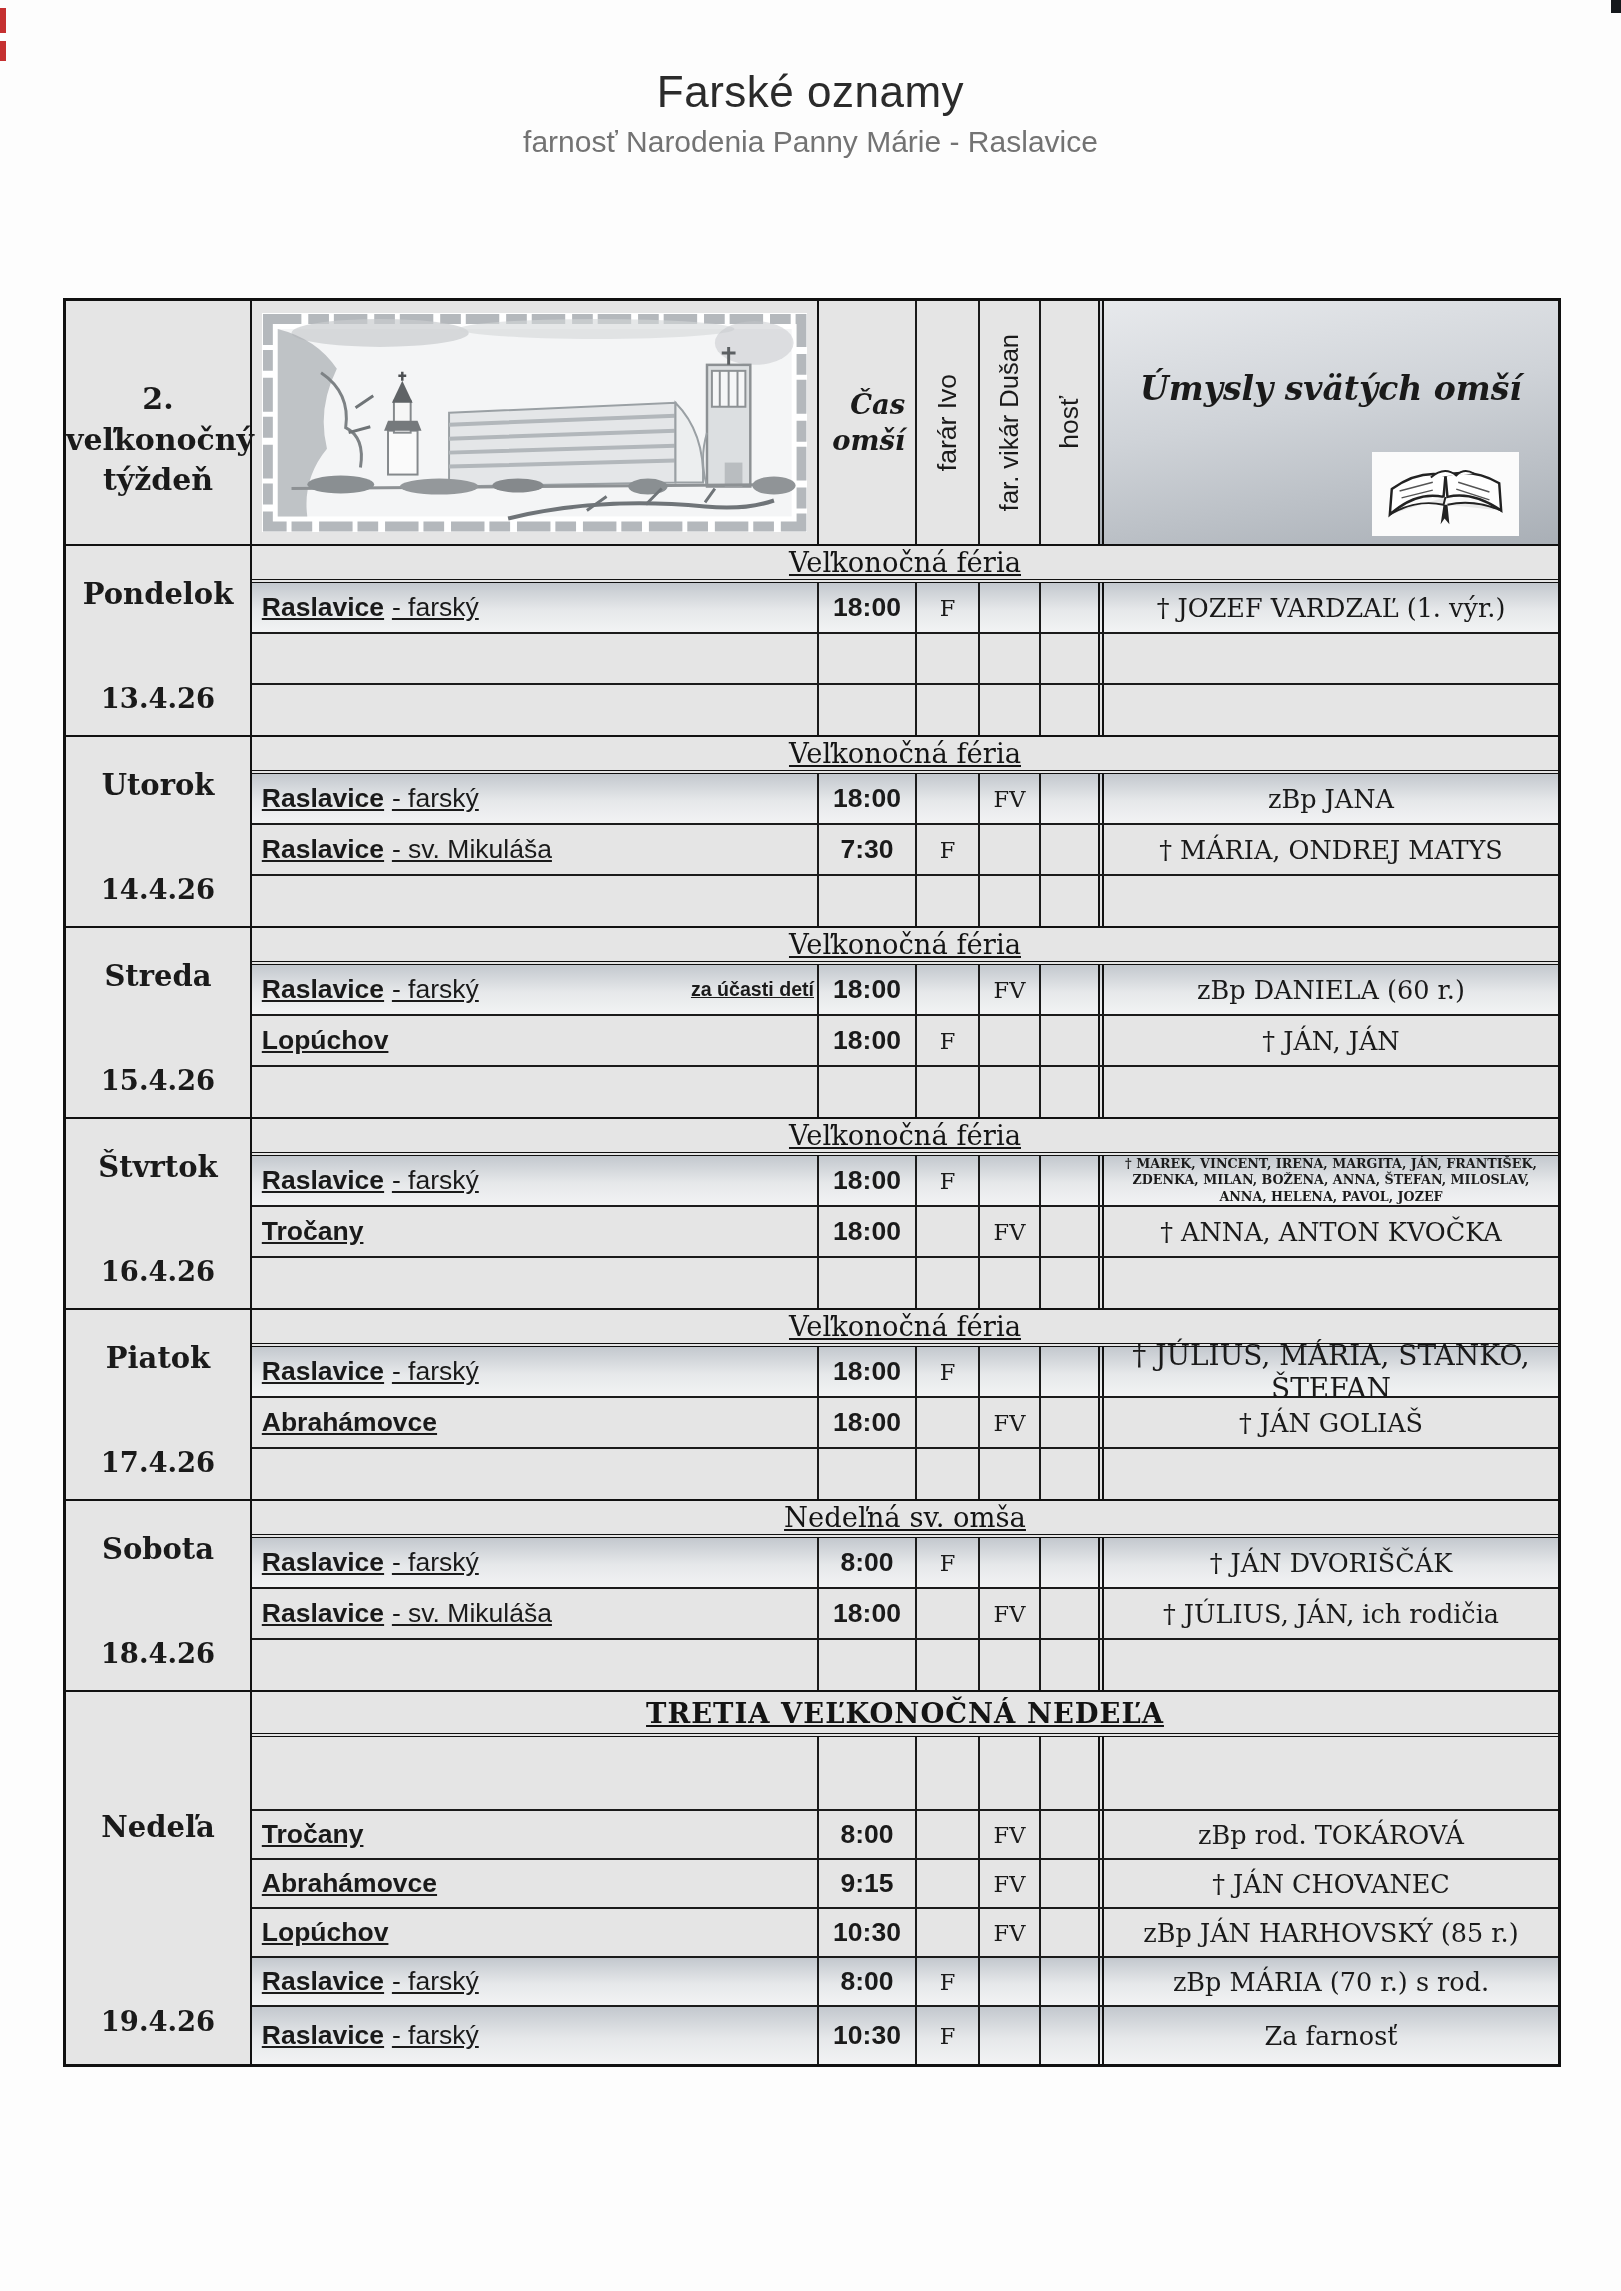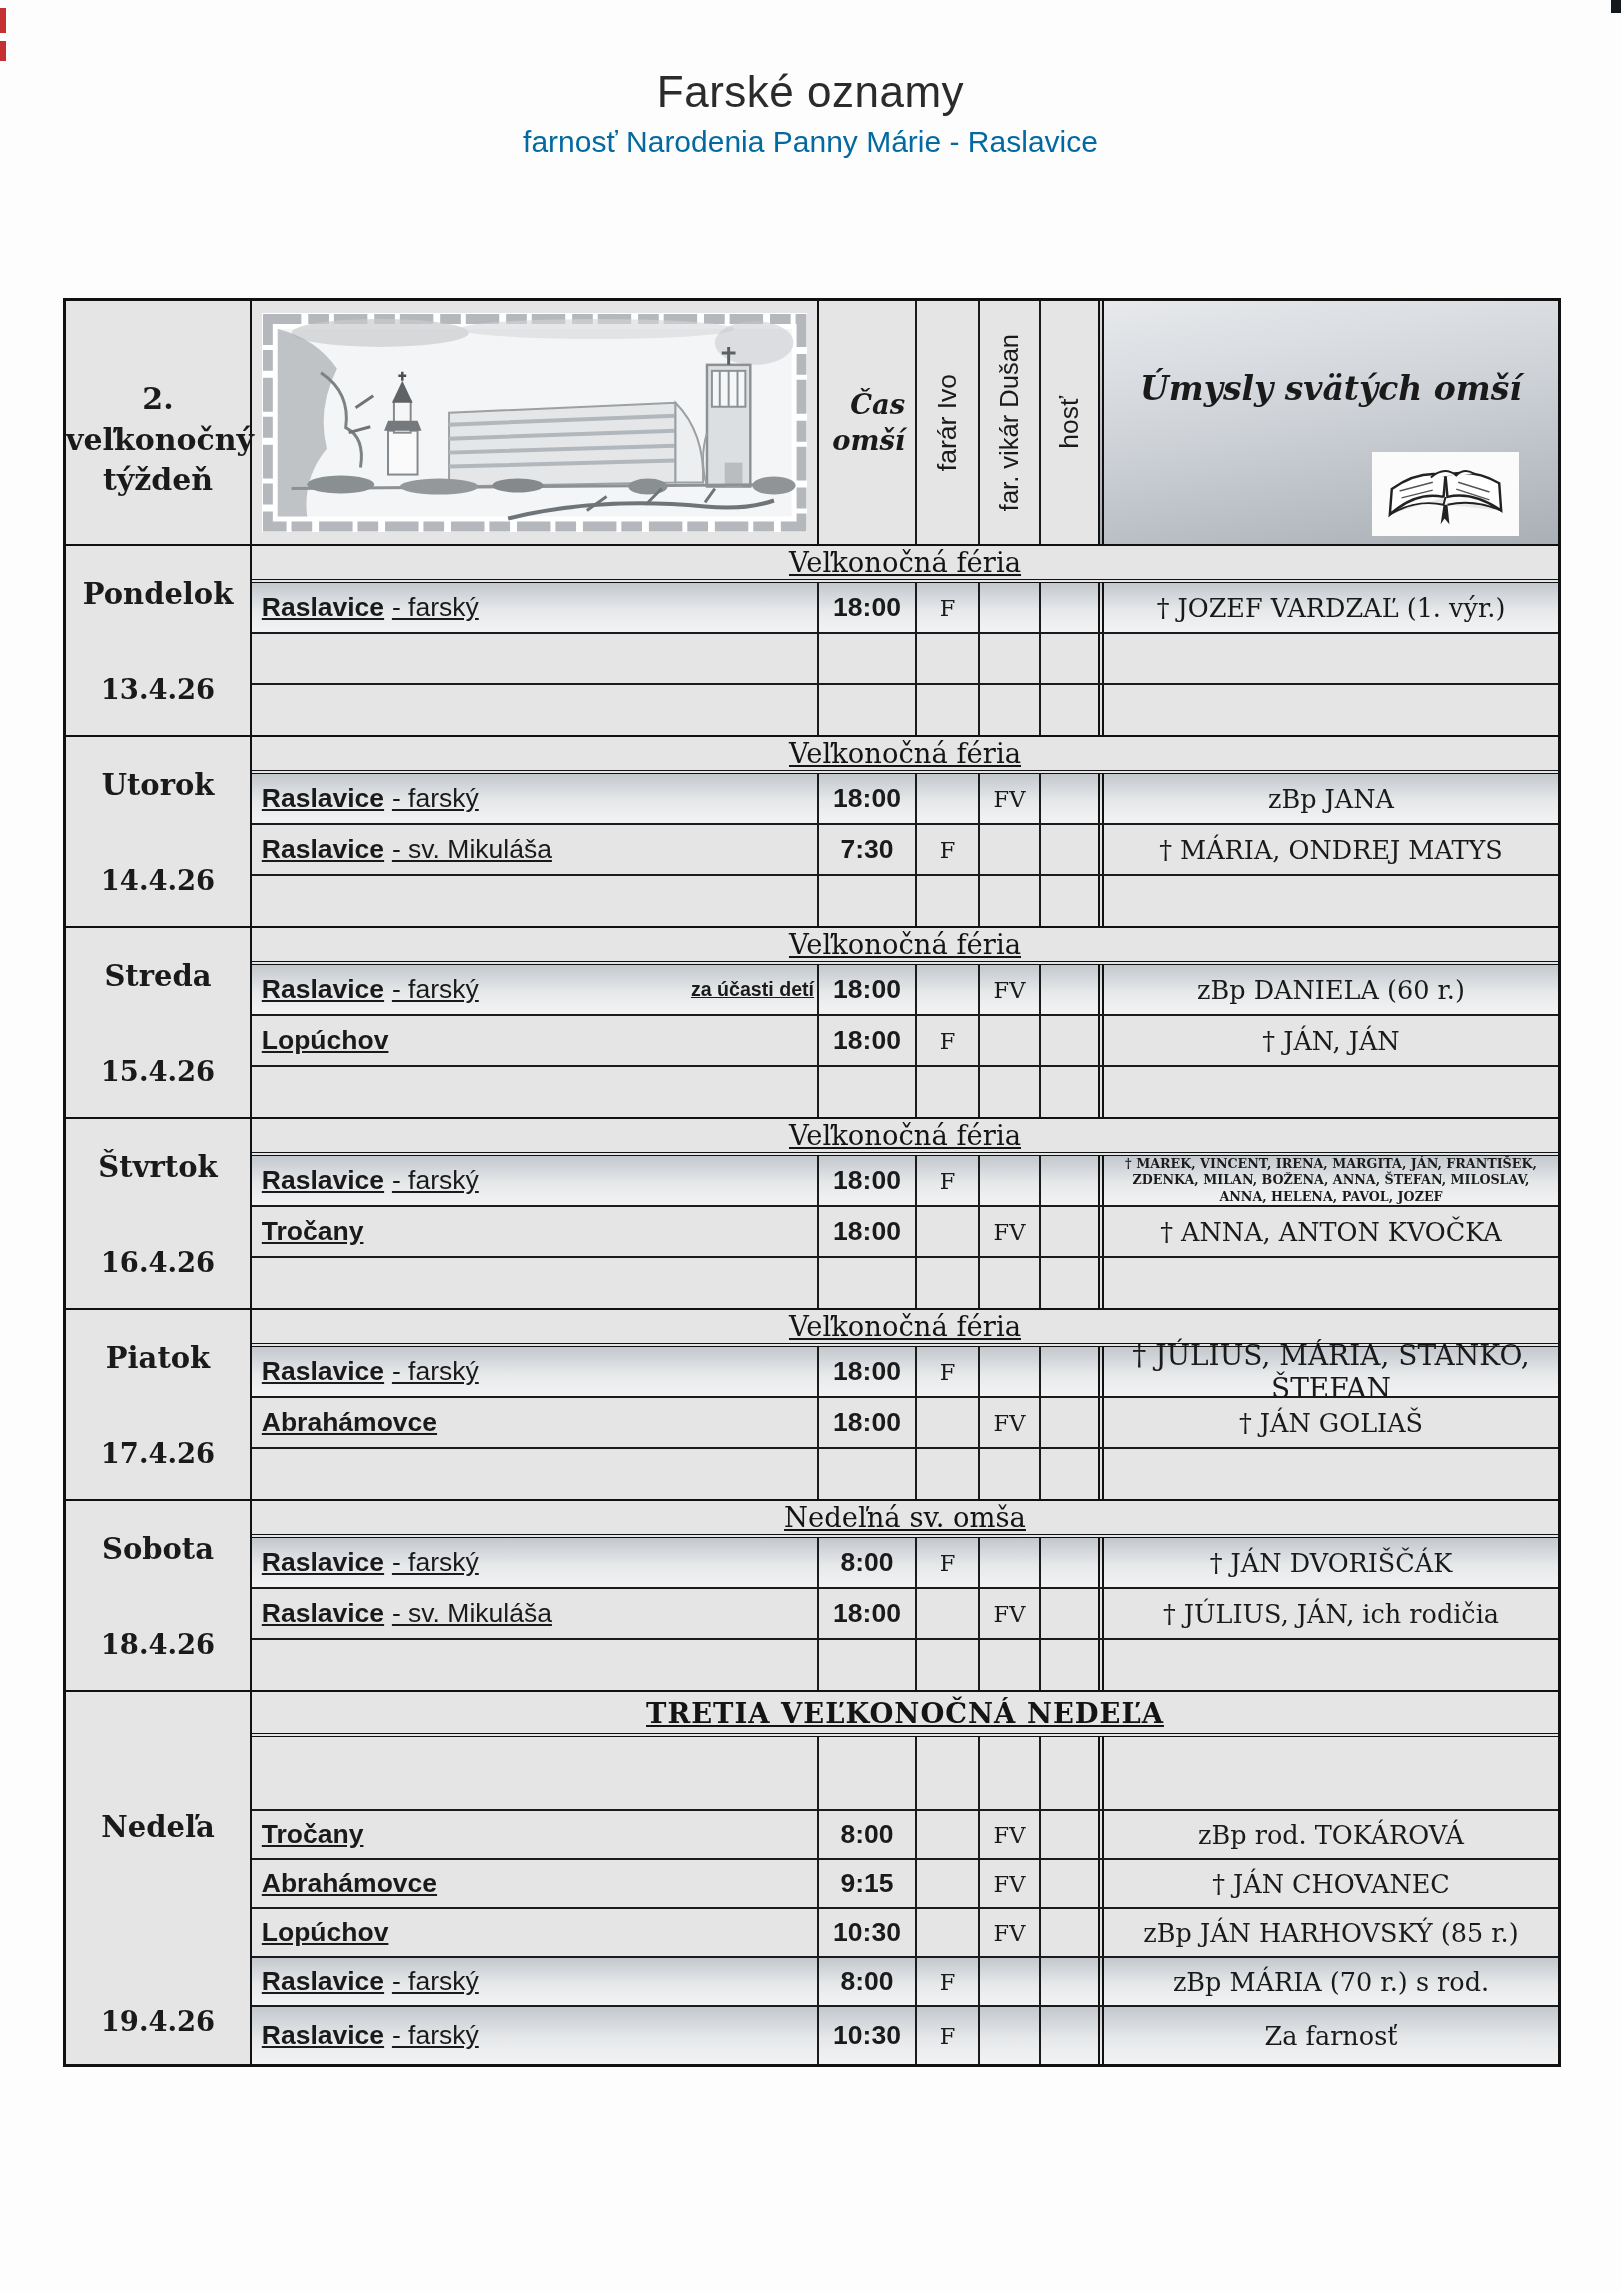--- a/index.html
+++ b/index.html
@@ -4,21 +4,21 @@
 <style>
   html,body{margin:0;padding:0;}
   body{
     width:1621px;height:2292px;position:relative;background:#fdfdfd;
     font-family:"Liberation Sans",sans-serif;color:#1a1a1a;overflow:hidden;
   }
   
   .page-title{position:absolute;top:67px;left:0;width:100%;text-align:center;
     font-size:44px;letter-spacing:0.5px;color:#2b2b2b;}
   .page-subtitle{position:absolute;top:125px;left:0;width:100%;text-align:center;
-    font-size:30px;color:#0369a1;}
+    font-size:30px;color:#737373;}
   
   .red-mark{position:absolute;left:0;width:5.9px;background:#c53030;}
   .red-mark.m1{top:7.8px;height:25.5px;}
   .red-mark.m2{top:41px;height:19.6px;}
   .corner-mark{position:absolute;right:0;top:0;width:9.8px;height:12.7px;background:#15181c;}
   
   .sched{position:absolute;left:63px;top:298px;width:1498px;height:1769px;
     border:3.9px solid #111;background:#e5e5e5;display:flex;flex-direction:column;box-sizing:border-box;}
   .sched *{box-sizing:border-box;}
   
@@ -42,21 +42,21 @@
     font-size:33px;margin-bottom:69px;}
   .book{position:absolute;right:39px;bottom:7.8px;width:147px;height:84px;background:#fbfbfb;
     display:flex;align-items:center;justify-content:center;}
   
   .day-block{height:191px;display:flex;border-top:2.9px solid #111;flex-shrink:0;}
   .day-block.sunday{flex:1;height:auto;}
   .day-left{width:186px;flex-shrink:0;border-right:2.9px solid #111;position:relative;}
   .day-name{position:absolute;top:31px;left:0;width:100%;text-align:center;
     font-family:"DejaVu Serif",serif;font-weight:700;font-size:29px;}
   .sunday .day-name{top:118px;}
-  .day-date{position:absolute;bottom:30px;left:0;width:100%;text-align:center;
+  .day-date{position:absolute;bottom:21px;left:0;width:100%;text-align:center;
     font-family:"DejaVu Serif",serif;font-weight:700;font-size:27.4px;}
   .sunday .day-date{bottom:27.4px;}
   .day-content{flex:1;display:flex;flex-direction:column;min-width:0;}
   .feria{height:37px;flex-shrink:0;border-bottom:4.9px double #111;display:flex;align-items:center;
     justify-content:center;font-family:"DejaVu Serif",serif;font-size:27.4px;color:#141414;text-decoration:underline;}
   .feria.bold{height:45px;font-weight:700;letter-spacing:1px;}
   .mrow{display:flex;height:51px;flex-shrink:0;border-bottom:2px solid #1b1b1b;}
   .mrow.last{flex:1;border-bottom:none;height:auto;}
   .mrow.sun{height:49px;}
   .mrow.sun-empty{height:74px;}

